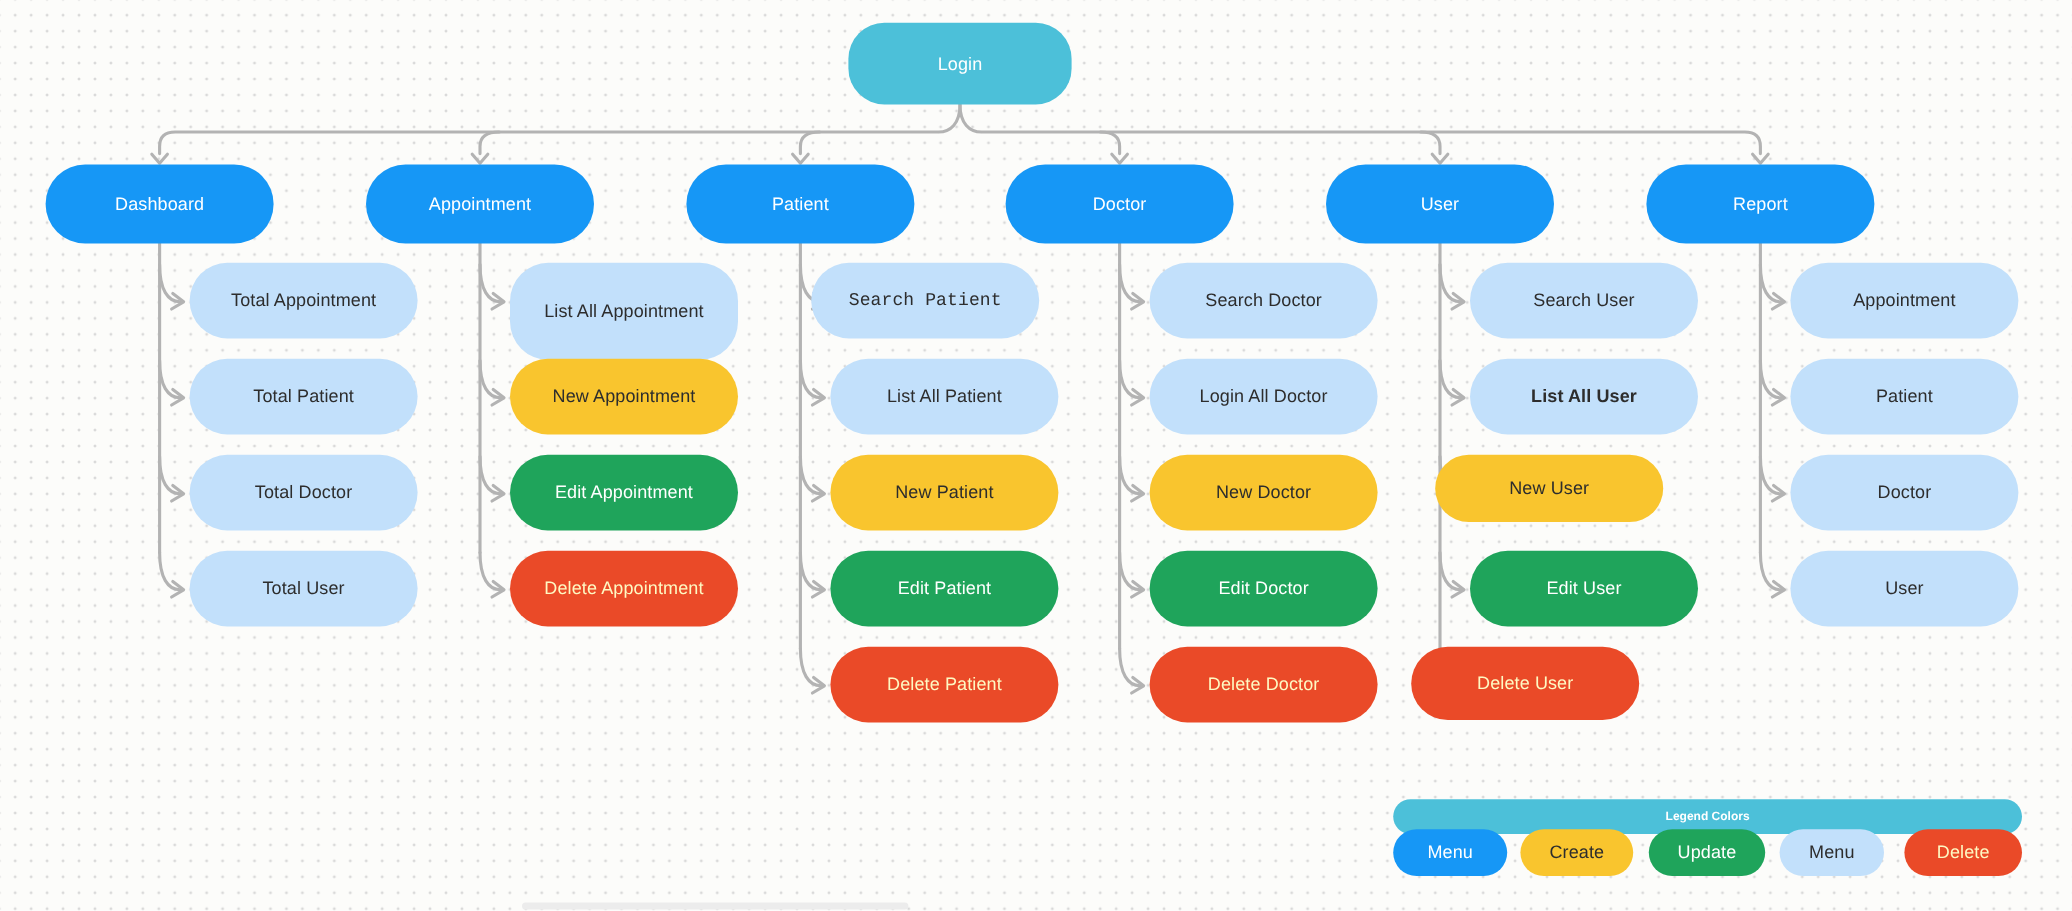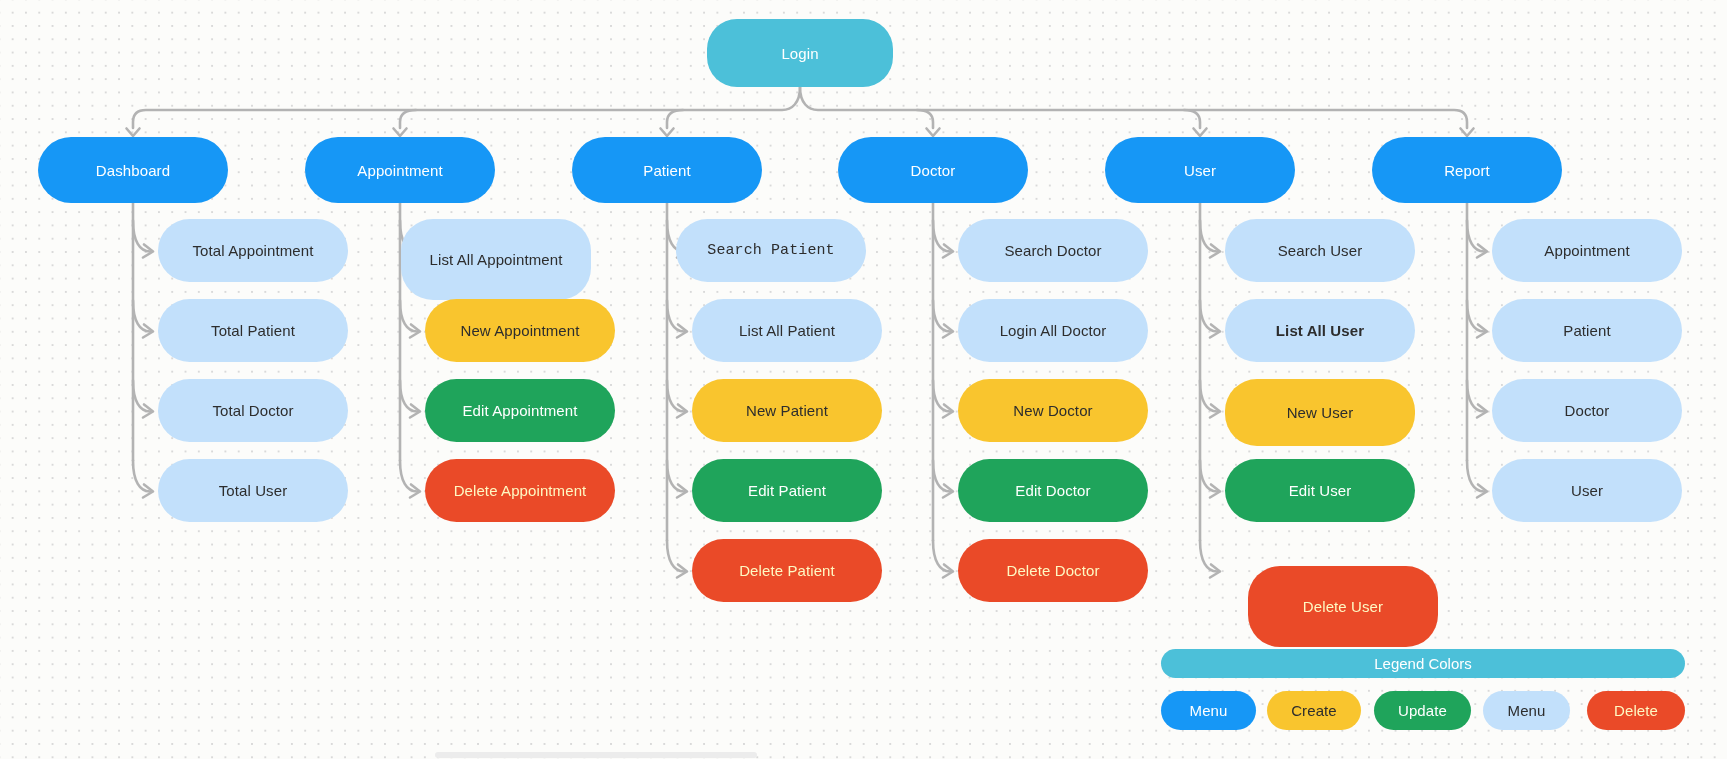--- a/index.html
+++ b/index.html
@@ -40,24 +40,24 @@
     cursor:default;
   }
   .type-header{background:var(--c-header);color:#ffffff;}
   .type-menu  {background:var(--c-menu);  color:#ffffff;}
   .type-create{background:var(--c-create);color:#2d2d2d;}
   .type-update{background:var(--c-update);color:#ffffff;}
   .type-read  {background:var(--c-read);  color:#2d2d2d;}
   .type-delete{background:var(--c-delete);color:#fef9c3;}
   #login-node{left:707px;top:19px;width:186px;height:68px;border-radius:30px;}
   #legend-title{
-    position:absolute;left:1161px;top:649px;width:524px;height:29px;
+    position:absolute;left:1161px;top:666px;width:524px;height:29px;
     border-radius:15px;
     display:flex;align-items:center;justify-content:center;
-    font-size:15px;font-weight:400;
+    font-size:10px;font-weight:700;
   }
   .legend-pill{
     position:absolute;top:691px;height:39px;border-radius:20px;
   }
   #h-scrollbar{
     position:absolute;left:435px;top:752px;width:322px;height:6px;
     border-radius:3px;background:#ececec;
   }
 </style>
 </head>
@@ -142,42 +142,42 @@
 
   <div id="login-node" class="node type-header">Login</div>
 
   <div id="nodes-layer">
       <div class="node type-menu" style="left: 38px; top: 137px; width: 190px; height: 66px;">Dashboard</div>
       <div class="node type-read" style="left: 158px; top: 219px; width: 190px; height: 63px; border-radius: 32px;">Total Appointment</div>
       <div class="node type-read" style="left: 158px; top: 299px; width: 190px; height: 63px; border-radius: 32px;">Total Patient</div>
       <div class="node type-read" style="left: 158px; top: 379px; width: 190px; height: 63px; border-radius: 32px;">Total Doctor</div>
       <div class="node type-read" style="left: 158px; top: 459px; width: 190px; height: 63px; border-radius: 32px;">Total User</div>
       <div class="node type-menu" style="left: 305px; top: 137px; width: 190px; height: 66px;">Appointment</div>
-      <div class="node type-read" style="left: 401px; top: 219px; width: 190px; height: 81px; border-radius: 32px;">List All Appointment</div>
+      <div class="node type-read" style="left: 425px; top: 219px; width: 190px; height: 81px; border-radius: 32px;">List All Appointment</div>
       <div class="node type-create" style="left: 425px; top: 299px; width: 190px; height: 63px; border-radius: 32px;">New Appointment</div>
       <div class="node type-update" style="left: 425px; top: 379px; width: 190px; height: 63px; border-radius: 32px;">Edit Appointment</div>
       <div class="node type-delete" style="left: 425px; top: 459px; width: 190px; height: 63px; border-radius: 32px;">Delete Appointment</div>
       <div class="node type-menu" style="left: 572px; top: 137px; width: 190px; height: 66px;">Patient</div>
       <div class="node type-read" style="left: 676px; top: 219px; width: 190px; height: 63px; border-radius: 32px; font-family: Liberation Mono, monospace;">Search Patient</div>
       <div class="node type-read" style="left: 692px; top: 299px; width: 190px; height: 63px; border-radius: 32px;">List All Patient</div>
       <div class="node type-create" style="left: 692px; top: 379px; width: 190px; height: 63px; border-radius: 32px;">New Patient</div>
       <div class="node type-update" style="left: 692px; top: 459px; width: 190px; height: 63px; border-radius: 32px;">Edit Patient</div>
       <div class="node type-delete" style="left: 692px; top: 539px; width: 190px; height: 63px; border-radius: 32px;">Delete Patient</div>
       <div class="node type-menu" style="left: 838px; top: 137px; width: 190px; height: 66px;">Doctor</div>
       <div class="node type-read" style="left: 958px; top: 219px; width: 190px; height: 63px; border-radius: 32px;">Search Doctor</div>
       <div class="node type-read" style="left: 958px; top: 299px; width: 190px; height: 63px; border-radius: 32px;">Login All Doctor</div>
       <div class="node type-create" style="left: 958px; top: 379px; width: 190px; height: 63px; border-radius: 32px;">New Doctor</div>
       <div class="node type-update" style="left: 958px; top: 459px; width: 190px; height: 63px; border-radius: 32px;">Edit Doctor</div>
       <div class="node type-delete" style="left: 958px; top: 539px; width: 190px; height: 63px; border-radius: 32px;">Delete Doctor</div>
       <div class="node type-menu" style="left: 1105px; top: 137px; width: 190px; height: 66px;">User</div>
       <div class="node type-read" style="left: 1225px; top: 219px; width: 190px; height: 63px; border-radius: 32px;">Search User</div>
       <div class="node type-read" style="left: 1225px; top: 299px; width: 190px; height: 63px; border-radius: 32px; font-weight: bold;">List All User</div>
-      <div class="node type-create" style="left: 1225px; top: 379px; width: 190px; height: 67px; border-radius: 32px;">New User</div>
+      <div class="node type-create" style="left: 1196px; top: 379px; width: 190px; height: 56px; border-radius: 32px;">New User</div>
       <div class="node type-update" style="left: 1225px; top: 459px; width: 190px; height: 63px; border-radius: 32px;">Edit User</div>
-      <div class="node type-delete" style="left: 1248px; top: 539px; width: 190px; height: 81px; border-radius: 32px; margin-top: 27px;">Delete User</div>
+      <div class="node type-delete" style="left: 1176px; top: 539px; width: 190px; height: 61px; border-radius: 32px;">Delete User</div>
       <div class="node type-menu" style="left: 1372px; top: 137px; width: 190px; height: 66px;">Report</div>
       <div class="node type-read" style="left: 1492px; top: 219px; width: 190px; height: 63px; border-radius: 32px;">Appointment</div>
       <div class="node type-read" style="left: 1492px; top: 299px; width: 190px; height: 63px; border-radius: 32px;">Patient</div>
       <div class="node type-read" style="left: 1492px; top: 379px; width: 190px; height: 63px; border-radius: 32px;">Doctor</div>
       <div class="node type-read" style="left: 1492px; top: 459px; width: 190px; height: 63px; border-radius: 32px;">User</div>
     </div>
 
   <div id="legend">
     <div id="legend-title" class="type-header">Legend Colors</div>
     <div id="legend-pills">

